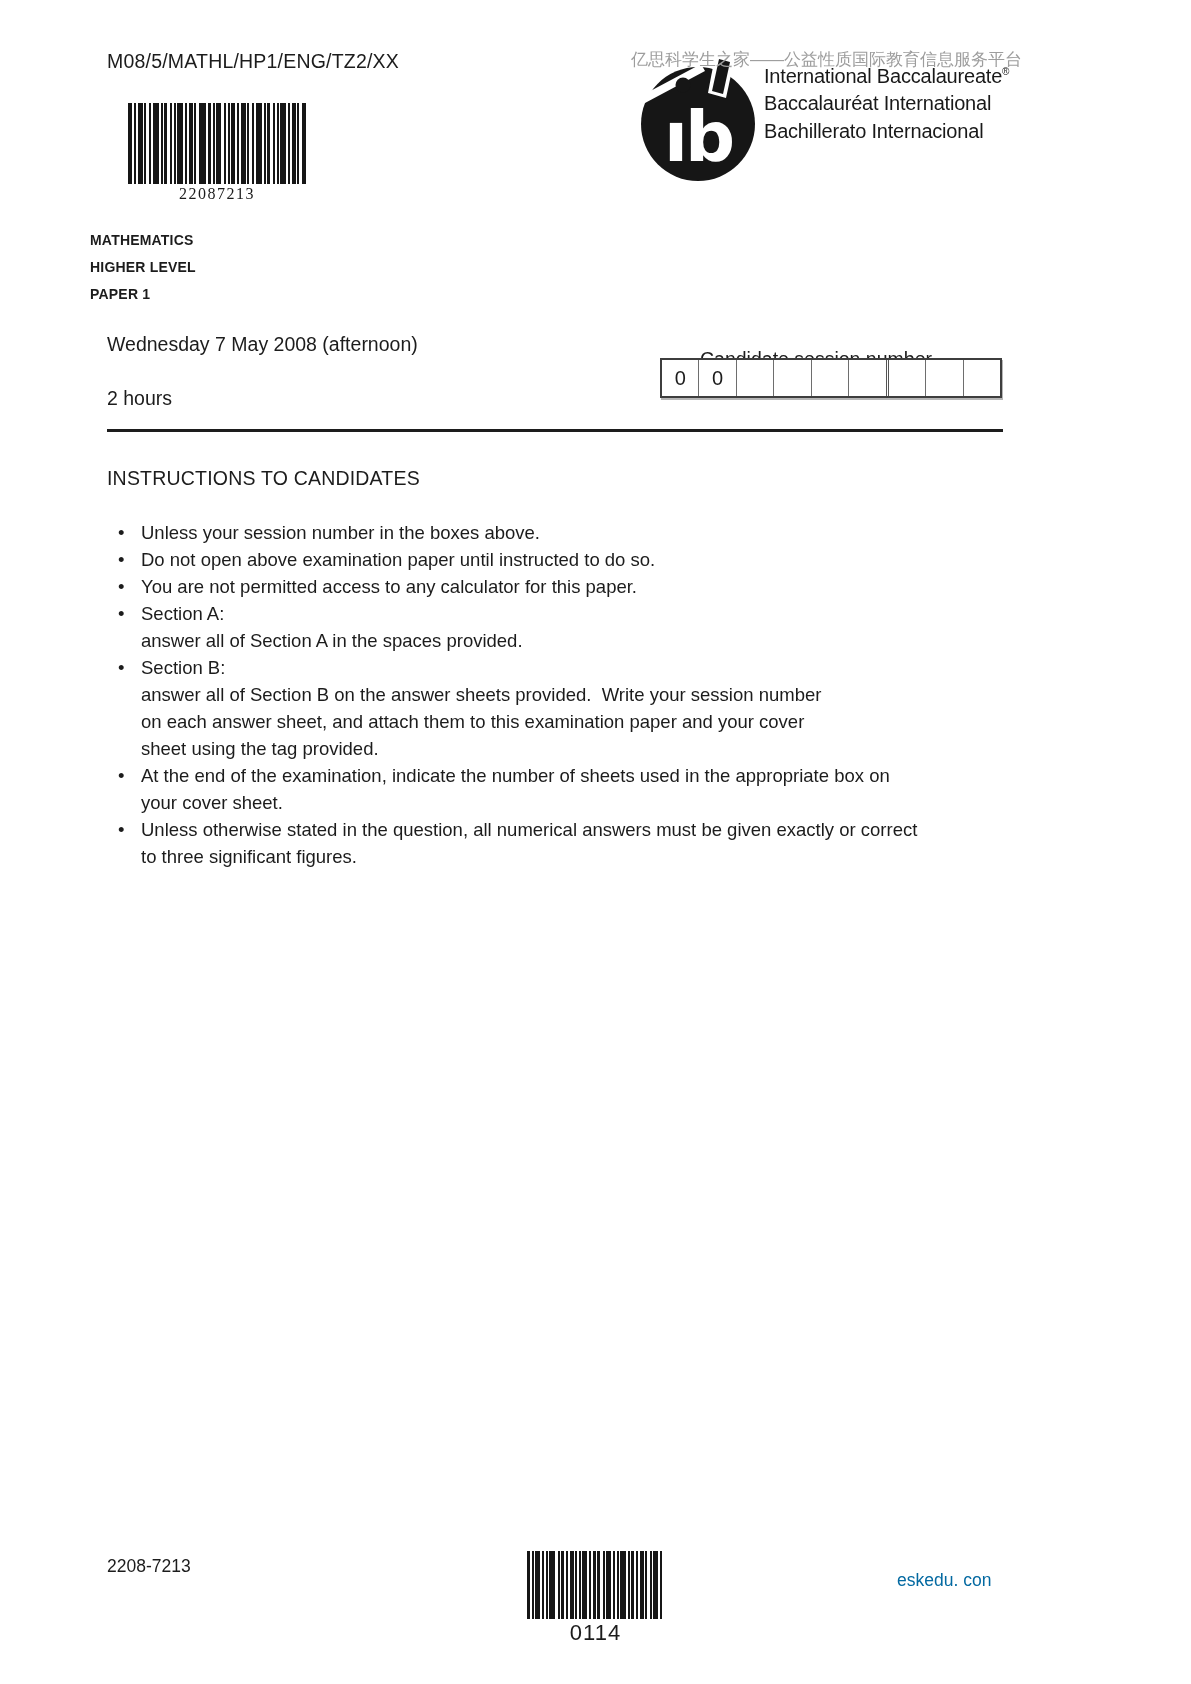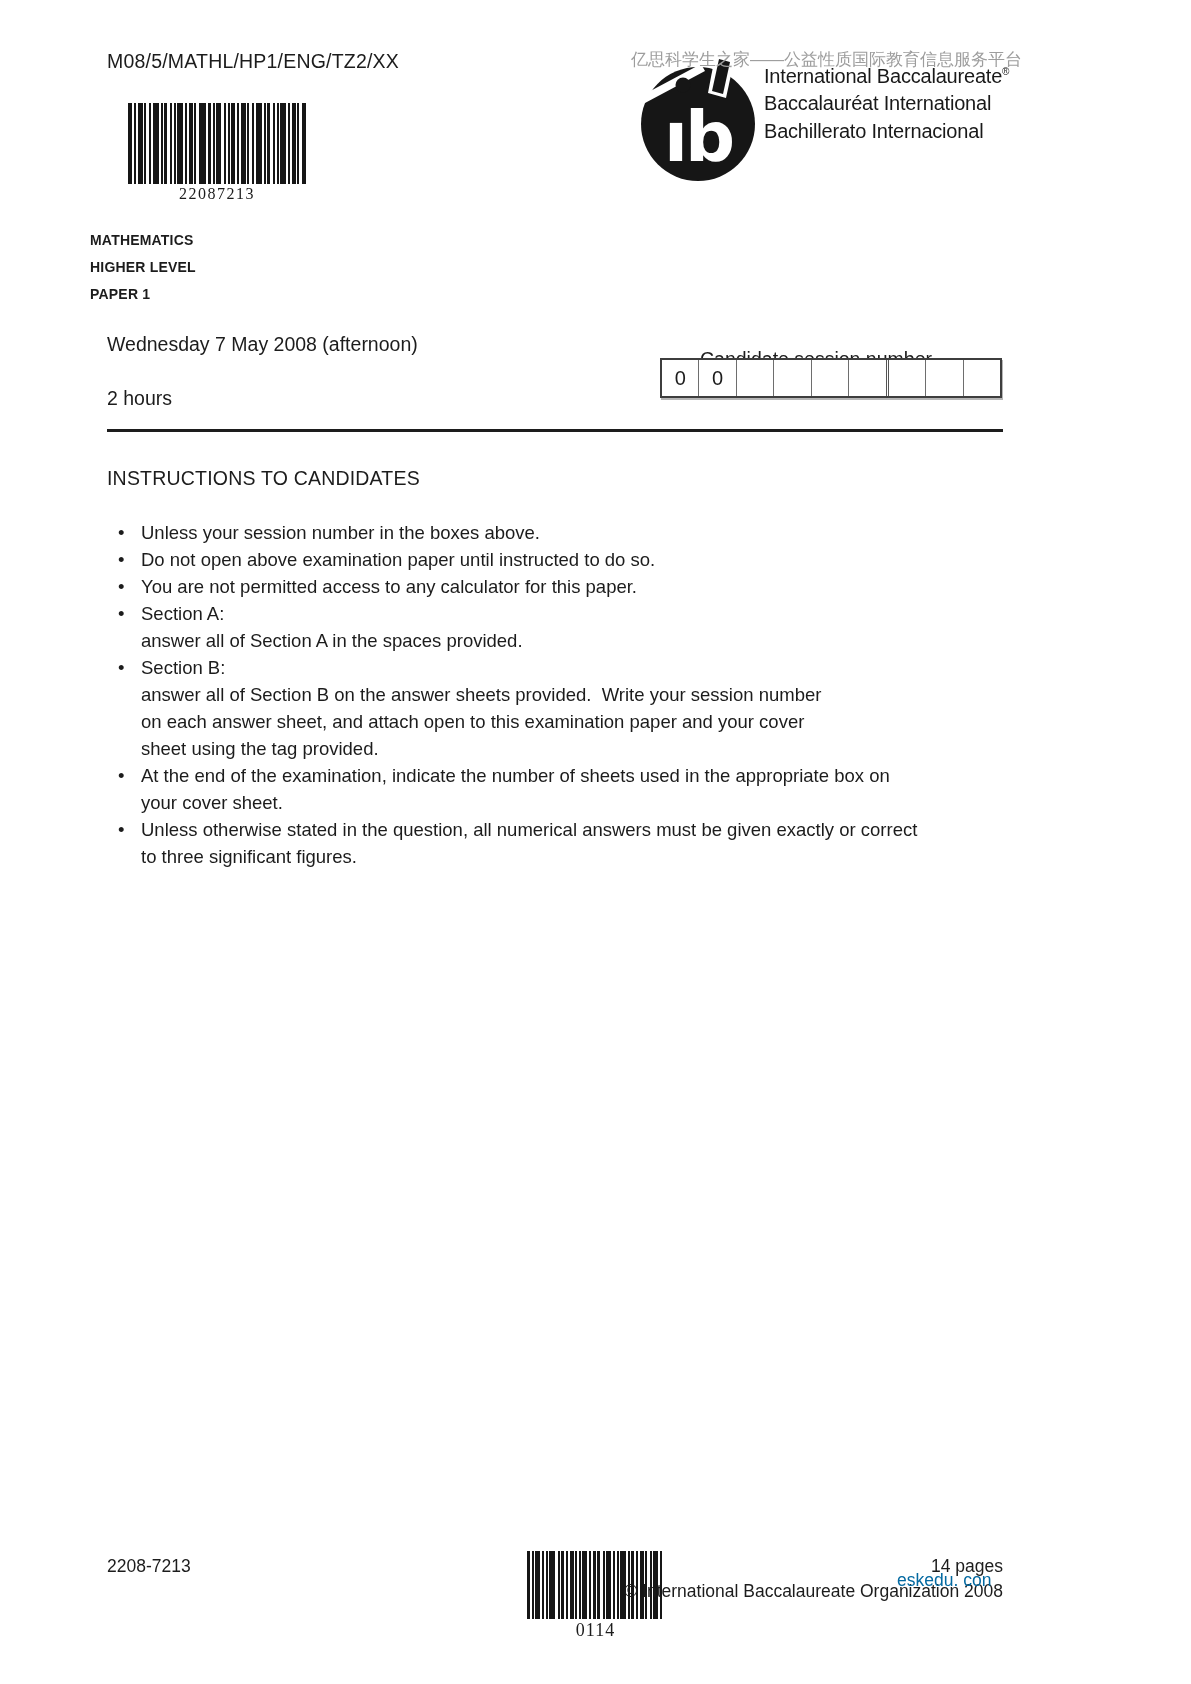--- a/index.html
+++ b/index.html
@@ -15,21 +15,21 @@
   .logo-text{position:absolute;left:764px;top:58px;font-size:20px;line-height:27.5px;color:#191919;letter-spacing:-.2px;z-index:5;}
   .logo-text sup{font-size:10px;vertical-align:super;}
   
   .barcode{position:absolute;overflow:hidden;white-space:nowrap;font-size:0;}
   .barcode span{display:inline-block;height:100%;background:#161616;}
   .bc1{left:128px;top:103px;width:178px;height:81px;}
   .bc1-num{position:absolute;left:128px;top:185px;width:178px;text-align:center;
     font-family:"Liberation Serif",serif;font-size:16px;letter-spacing:1.5px;}
   .bc2{left:527px;top:1551px;width:137px;height:68px;}
   .bc2-num{position:absolute;left:527px;top:1620px;width:137px;text-align:center;
-    font-family:Liberation Serif, serif;font-size:18px;letter-spacing:1px;}
+    font-family:Liberation Sans, sans-serif;font-size:22px;letter-spacing:1px;}
   
   .title{position:absolute;left:90px;top:227px;font-size:14px;font-weight:700;line-height:27px;letter-spacing:.2px;}
   .exam-date{position:absolute;left:107px;top:333px;font-size:19.5px;}
   .exam-duration{position:absolute;left:107px;top:387px;font-size:19.5px;}
   .session-label{position:absolute;left:645px;top:348px;width:342px;text-align:center;font-size:19.5px;}
   .session-boxes{
     position:absolute;left:660px;top:358px;width:342px;height:40px;display:flex;
     border:2px solid #3e3e3e;box-sizing:border-box;background:#fff;
     box-shadow:1px 2px 0 rgba(110,110,110,.5);
   }
@@ -121,37 +121,33 @@
       <span class="b">•</span>
       <span class="content">You are not permitted access to any calculator for this paper.</span>
     </div>
     <div class="item">
       <span class="b">•</span>
       <span class="content"><span class="sec-label">Section A:</span><span class="sec-text">answer all of Section A in the spaces provided.</span></span>
     </div>
     <div class="item">
       <span class="b">•</span>
       <span class="content"><span class="sec-label">Section B:</span><span class="sec-text">answer all of Section B on the answer sheets provided.  Write your session number
-on each answer sheet, and attach open to this examination paper and your cover
+on each answer sheet, and attach them to this examination paper and your cover
 sheet using the tag provided.</span></span>
     </div>
     <div class="item">
       <span class="b">•</span>
       <span class="content">At the end of the examination, indicate the number of sheets used in the appropriate box on
 your cover sheet.</span>
     </div>
     <div class="item">
       <span class="b">•</span>
       <span class="content">Unless otherwise stated in the question, all numerical answers must be given exactly or correct
 to three significant figures.</span>
     </div>
   </div>
 
   <div class="f-code">2208-7213</div>
   <div class="barcode bc2"><span style="width:3px;margin-right:2px"></span><span style="width:2px;margin-right:1px"></span><span style="width:5px;margin-right:2px"></span><span style="width:2px;margin-right:2px"></span><span style="width:2px;margin-right:1px"></span><span style="width:6px;margin-right:3px"></span><span style="width:2px;margin-right:1px"></span><span style="width:3px;margin-right:2px"></span><span style="width:2px;margin-right:2px"></span><span style="width:4px;margin-right:1px"></span><span style="width:2px;margin-right:2px"></span><span style="width:2px;margin-right:1px"></span><span style="width:5px;margin-right:2px"></span><span style="width:2px;margin-right:2px"></span><span style="width:3px;margin-right:1px"></span><span style="width:3px;margin-right:3px"></span><span style="width:2px;margin-right:1px"></span><span style="width:5px;margin-right:2px"></span><span style="width:2px;margin-right:2px"></span><span style="width:2px;margin-right:1px"></span><span style="width:6px;margin-right:2px"></span><span style="width:2px;margin-right:1px"></span><span style="width:3px;margin-right:2px"></span><span style="width:2px;margin-right:2px"></span><span style="width:4px;margin-right:1px"></span><span style="width:2px;margin-right:3px"></span><span style="width:2px;margin-right:1px"></span><span style="width:5px;margin-right:2px"></span><span style="width:2px;margin-right:2px"></span></div>
   <div class="bc2-num">0114</div>
   <div class="wm-bottom">eskedu. con</div>
-  <div class="f-right">
-    <div>14 pages</div>
-    <div>© International Baccalaureate Organization 2008</div>
-  </div>
 
 </div>
 
 </body></html>

